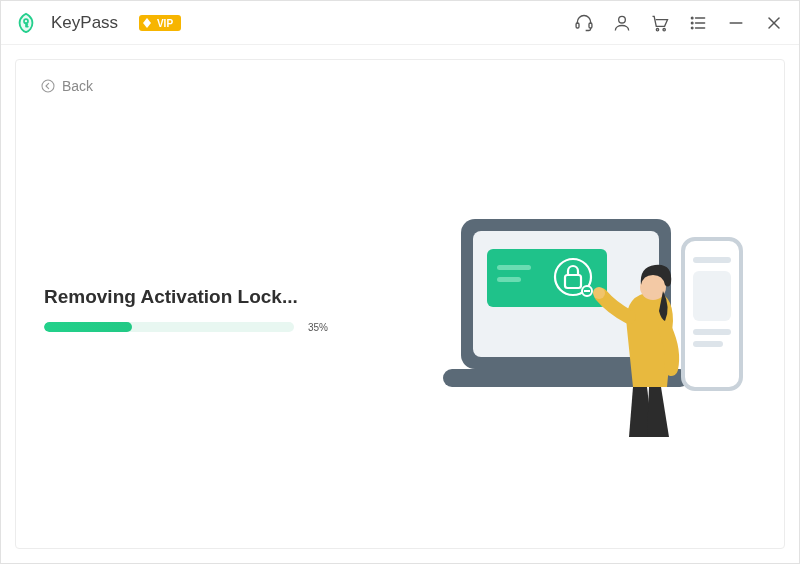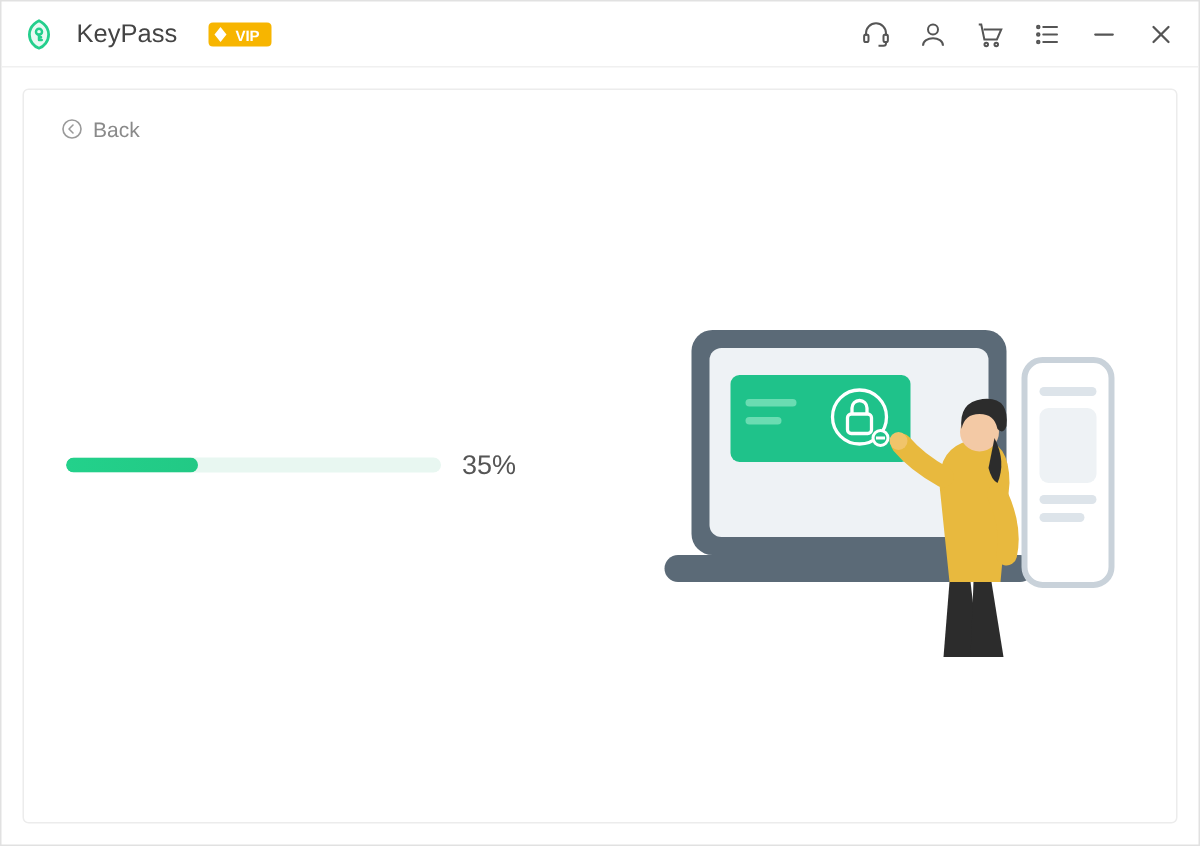--- a/index.html
+++ b/index.html
@@ -124,21 +124,21 @@
     border-radius: 6px;
     background: #e8f7f1;
     overflow: hidden;
   }
   .progress-fill {
     height: 100%;
     background: linear-gradient(90deg, #23d18b, #22c985);
     border-radius: 6px;
   }
   .progress-percent {
-    font-size: 18px;
+    font-size: 10px;
     color: #555;
   }
   .right-col {
     width: 340px;
     display:flex;
     justify-content:center;
     align-items:center;
   }
 </style>
 </head>
@@ -215,20 +215,21 @@
       <svg width="16" height="16" viewBox="0 0 24 24" fill="none" stroke="#9a9a9a" stroke-width="1.6">
         <circle cx="12" cy="12" r="9"></circle>
         <path d="M13 8l-4 4 4 4" stroke-linecap="round" stroke-linejoin="round"></path>
       </svg>
       <span>Back</span>
     </div>
 
     <div class="body-flex">
 
       <div class="left-col">
+        <h2 class="heading">Removing Activation Lock...</h2>
         <div class="progress-row">
           <div class="progress-bar">
             <div class="progress-fill" id="progress-fill" style="width: 35%;"></div>
           </div>
           <span class="progress-percent">35%</span>
         </div>
       </div>
 
       <div class="right-col">
         <svg width="330" height="260" viewBox="0 0 330 260">

